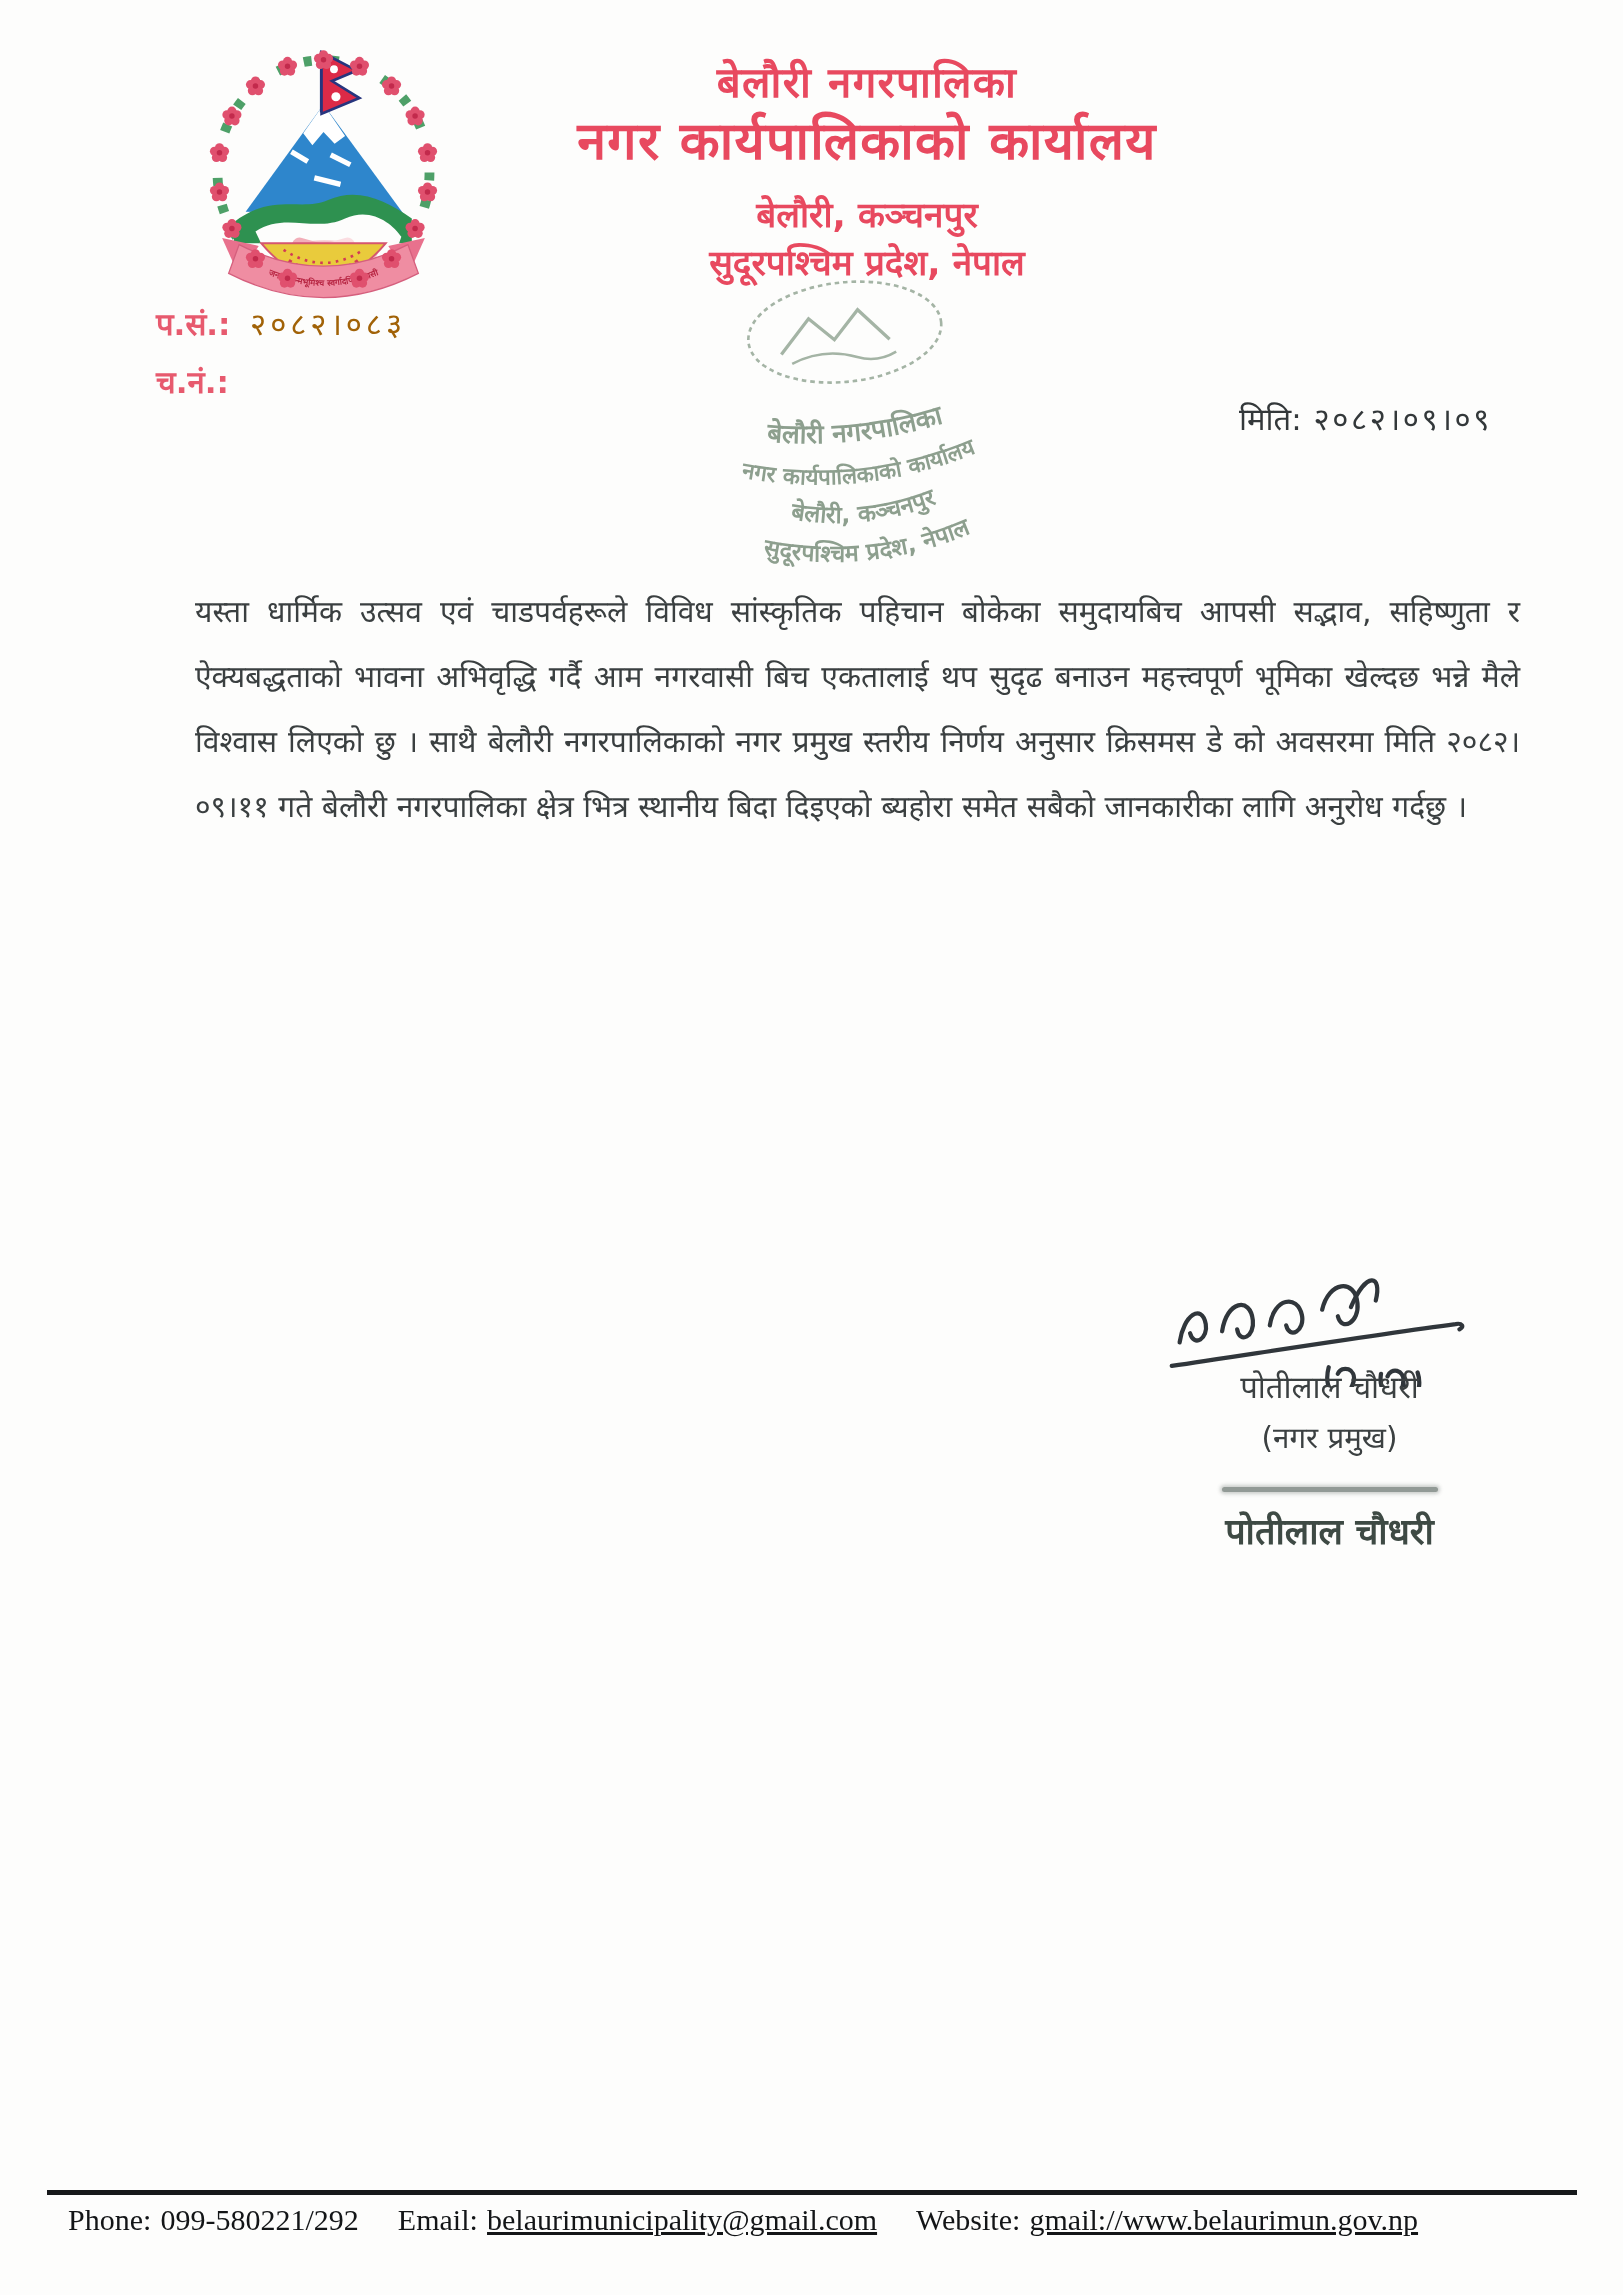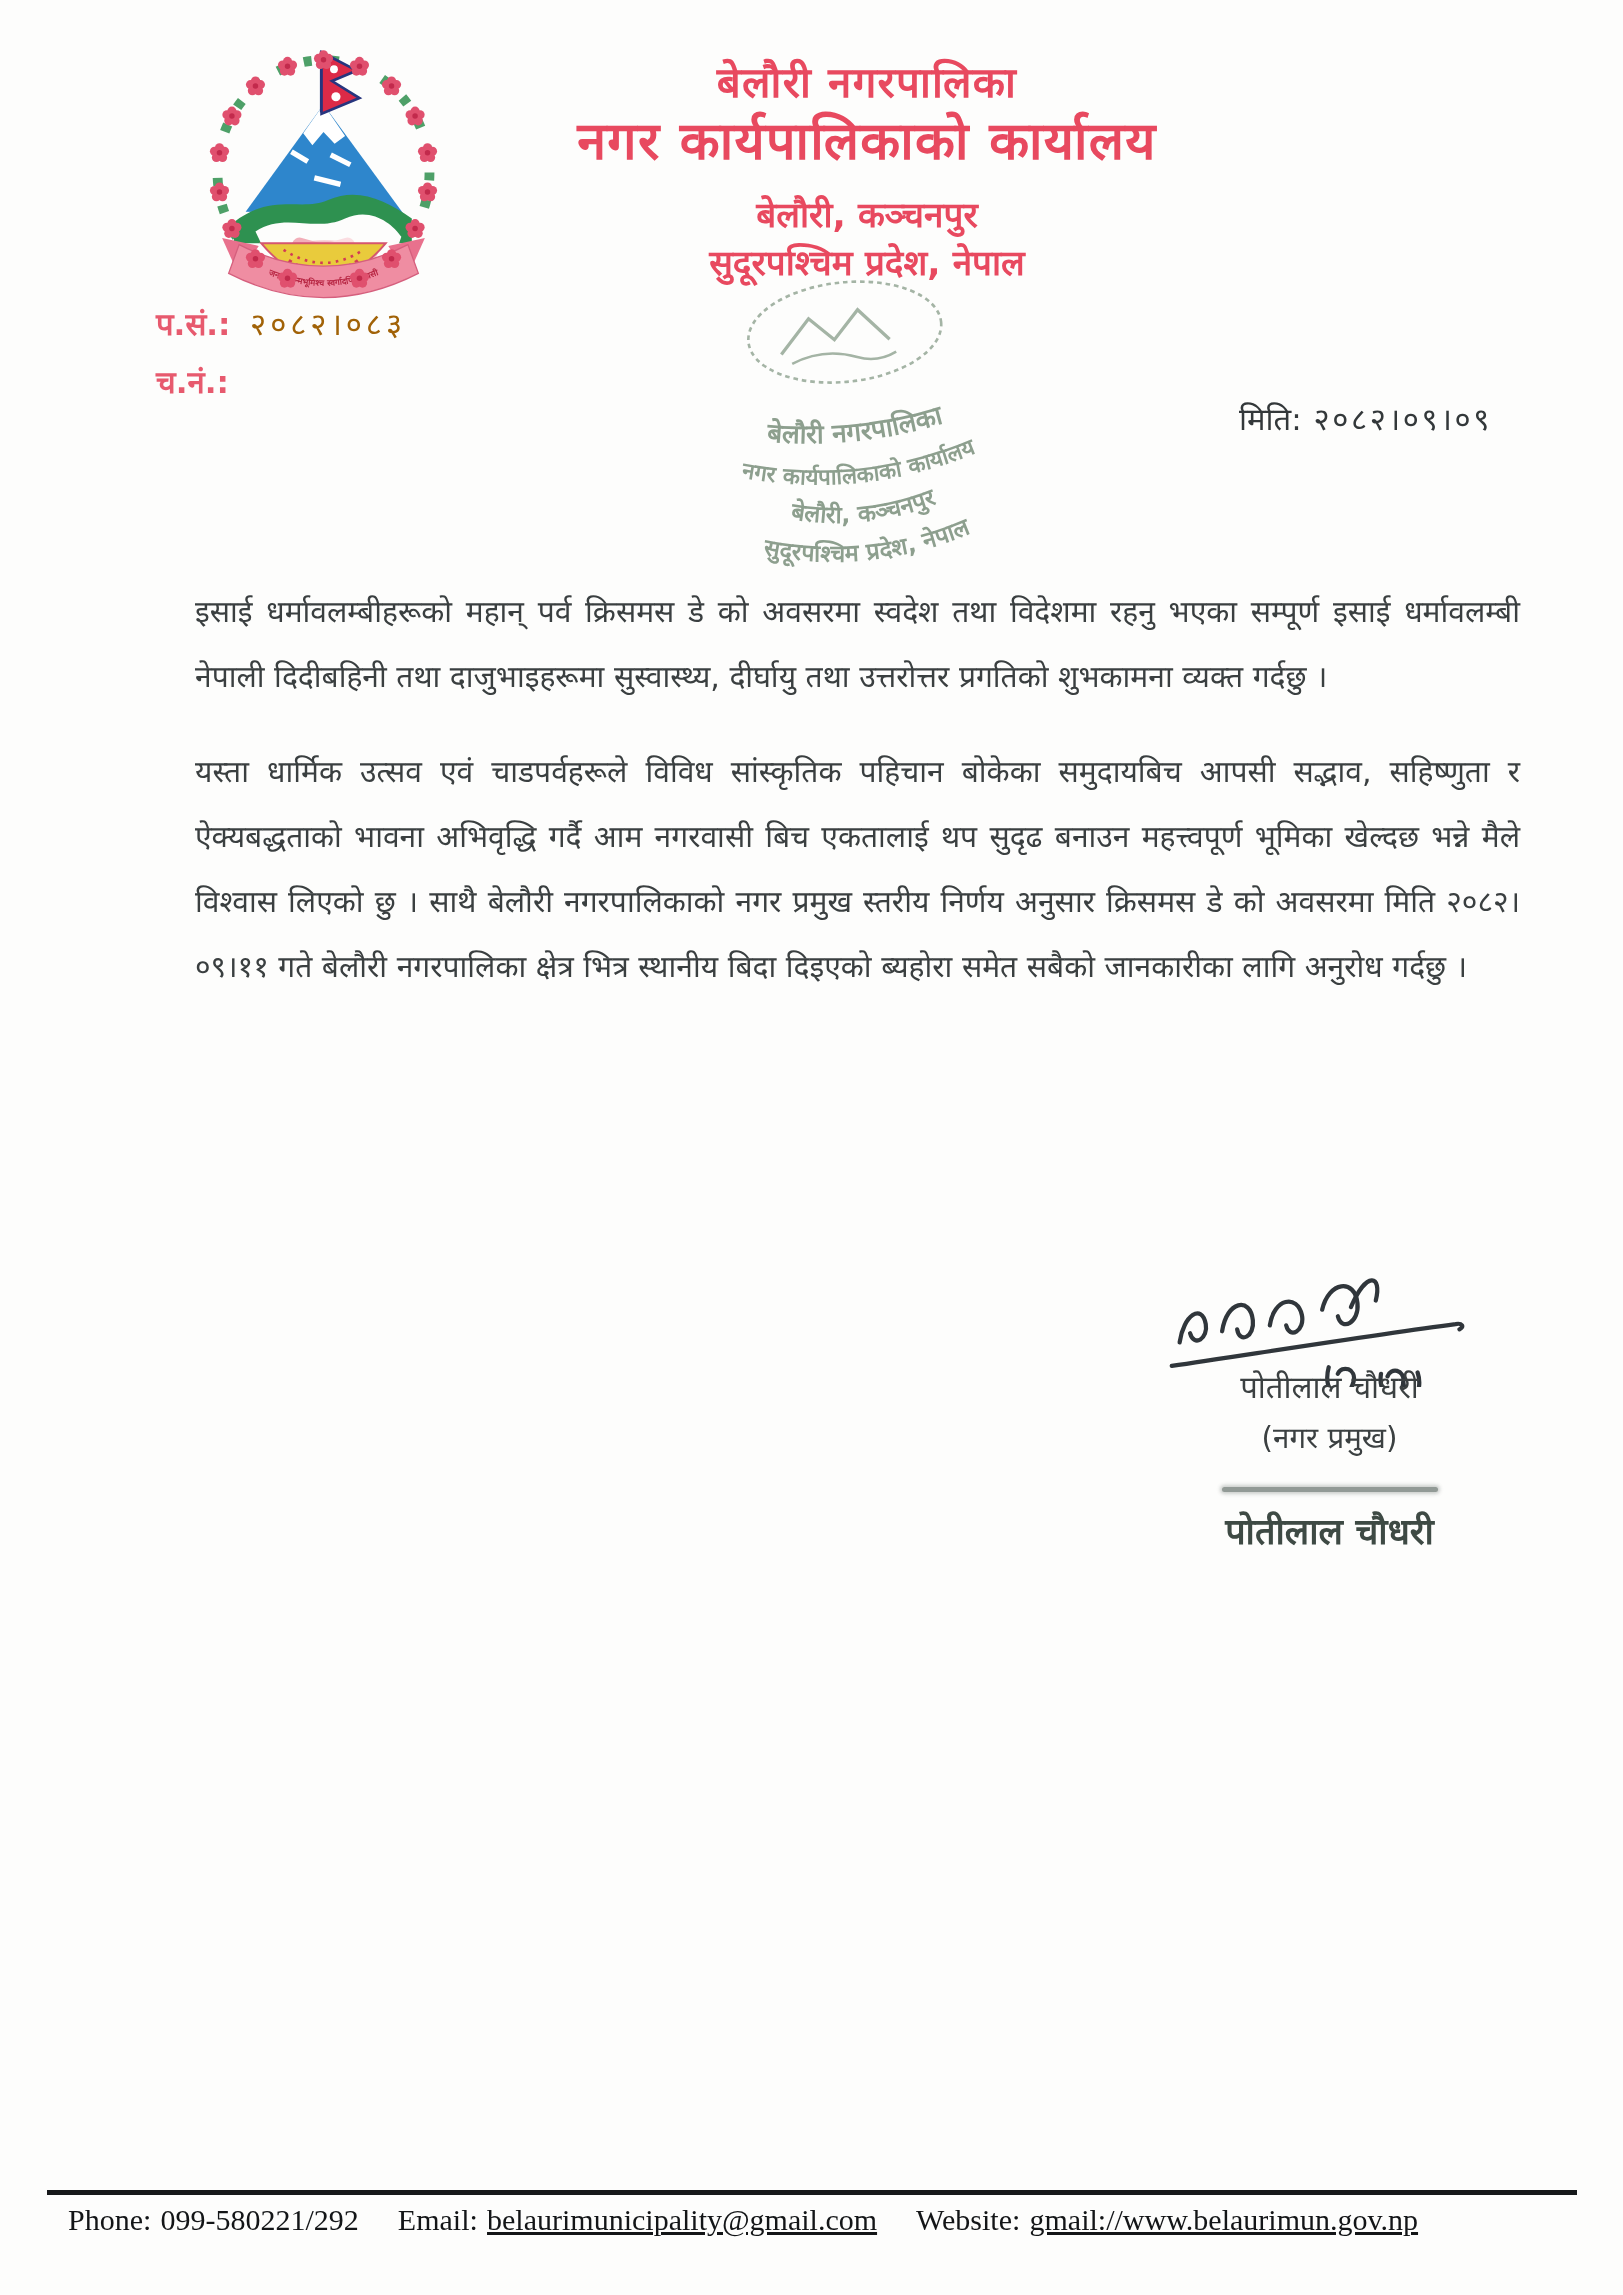--- a/index.html
+++ b/index.html
@@ -143,21 +143,20 @@
     <g fill="#758b77" font-weight="bold">
       <text font-size="40"><textPath xlink:href="#sarc1" href="#sarc1" startOffset="50%" text-anchor="middle">बेलौरी नगरपालिका</textPath></text>
       <text font-size="34"><textPath xlink:href="#sarc2" href="#sarc2" startOffset="50%" text-anchor="middle">नगर कार्यपालिकाको कार्यालय</textPath></text>
       <text font-size="36"><textPath xlink:href="#sarc3" href="#sarc3" startOffset="50%" text-anchor="middle">बेलौरी, कञ्चनपुर</textPath></text>
       <text font-size="36"><textPath xlink:href="#sarc4" href="#sarc4" startOffset="50%" text-anchor="middle">सुदूरपश्चिम प्रदेश, नेपाल</textPath></text>
     </g>
   </svg>
 
 
   <div class="bodytxt">
-    <p>इसाई धर्मावलम्बीहरूको महान् पर्व क्रिसमस डे को अवसरमा स्वदेश तथा विदेशमा रहनु भएका सम्पूर्ण इसाई धर्मावलम्बी नेपाली दिदीबहिनी तथा दाजुभाइहरूमा सुस्वास्थ्य, दीर्घायु तथा उत्तरोत्तर प्रगतिको शुभकामना व्यक्त गर्दछु ।</p>
     <p>यस्ता धार्मिक उत्सव एवं चाडपर्वहरूले विविध सांस्कृतिक पहिचान बोकेका समुदायबिच आपसी सद्भाव, सहिष्णुता र ऐक्यबद्धताको भावना अभिवृद्धि गर्दै आम नगरवासी बिच एकतालाई थप सुदृढ बनाउन महत्त्वपूर्ण भूमिका खेल्दछ भन्ने मैले विश्वास लिएको छु । साथै बेलौरी नगरपालिकाको नगर प्रमुख स्तरीय निर्णय अनुसार क्रिसमस डे को अवसरमा मिति २०८२।०९।११ गते बेलौरी नगरपालिका क्षेत्र भित्र स्थानीय बिदा दिइएको ब्यहोरा समेत सबैको जानकारीका लागि अनुरोध गर्दछु ।</p>
   </div>
 
   <div class="sig">
     <svg class="sig-svg" viewBox="0 0 520 180" xmlns="http://www.w3.org/2000/svg">
       <g stroke="#30363b" stroke-width="6.5" fill="none" stroke-linecap="round">
         <path d="M30,112 C36,70 64,52 70,84 C74,106 52,120 46,98"></path>
         <path d="M95,95 C102,48 138,42 142,78 C145,103 122,115 118,92"></path>
         <path d="M168,86 C174,44 210,38 217,70 C222,94 198,108 193,86"></path>
         <path d="M248,62 C258,18 298,14 302,52 C305,82 278,96 272,72"></path>

